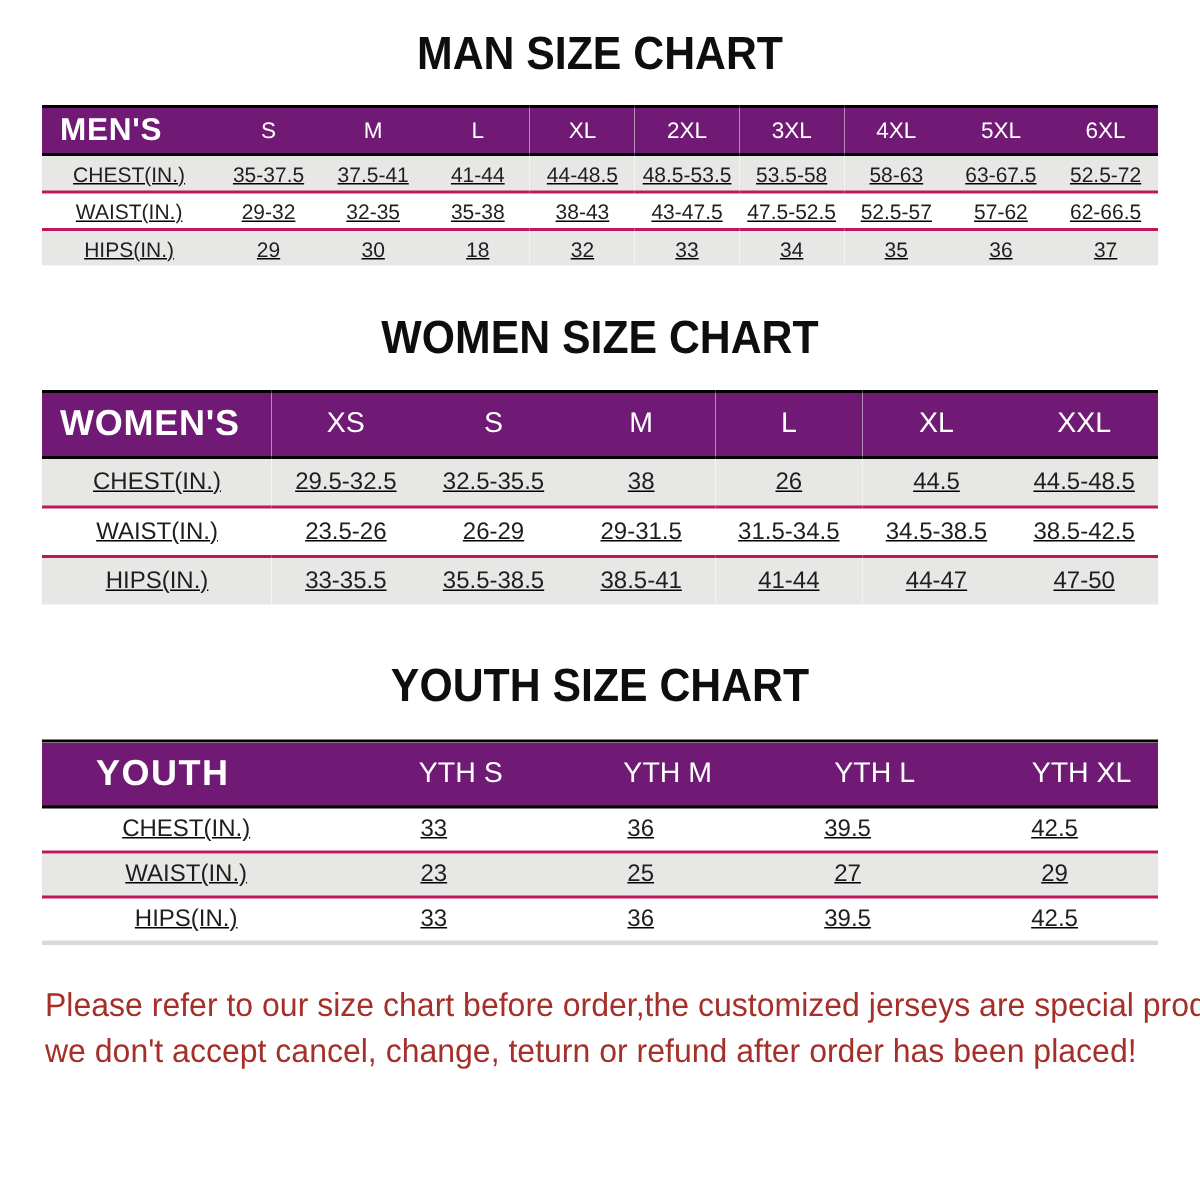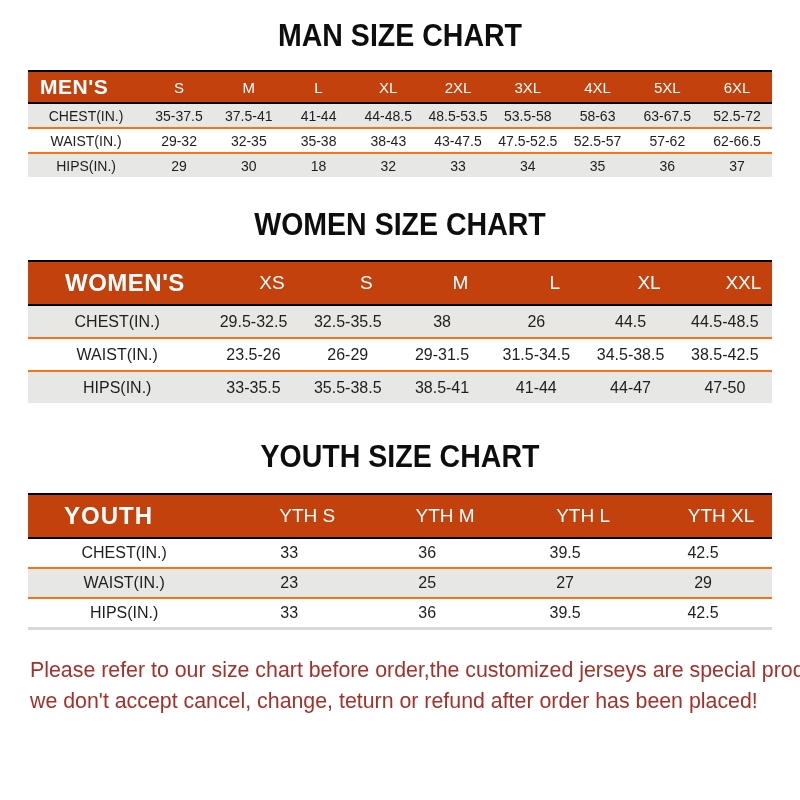--- a/index.html
+++ b/index.html
@@ -53,43 +53,43 @@
     table-layout:fixed;
   }
   .size-table th,.size-table td{
     padding:0;
     text-align:center;
     vertical-align:middle;
     white-space:nowrap;
     overflow:hidden;
   }
   .header-row th{
-    background:#c2410c;
+    background:#701a75;
     color:#ffffff;
     border-top:2px solid #000;
     border-bottom:2px solid #000;
   }
   .header-row .label-cell{
     text-align:left;
     padding-left:12px;
     font-weight:800;
   }
   .row-gray{background:#E7E7E5;}
   .row-white{background:#ffffff;}
-  tbody tr{border-top:2px solid #f97316;}
+  tbody tr{border-top:2px solid #be185d;text-decoration:underline;}
   tbody th,tbody td{font-weight:400;color:#1e1e1e;}
 
   
   .men .header-row th{height:30px;font-size:15px;font-weight:400;}
   .men .header-row .label-cell{font-size:21px;font-weight:800;letter-spacing:.5px;}
   .men .label-col{width:14%;}
   .men tbody th,.men tbody td{height:23px;font-size:14px;}
 
   
-  .women .header-row th{height:42px;font-size:19px;font-weight:400;padding-left:37px;}
+  .women .header-row th{height:42px;font-size:19px;font-weight:400;}
   .women .header-row .label-cell{font-size:24px;font-weight:800;letter-spacing:.5px;}
   .women .label-col{width:19%;}
   .women tbody th,.women tbody td{height:31px;font-size:16px;}
 
   
   .youth .header-row th{height:42px;font-size:19px;font-weight:400;padding-left:36px;}
   .youth .header-row .label-cell{font-size:24px;font-weight:800;letter-spacing:1px;}
   .youth .label-col{width:21%;}
   .youth tbody th,.youth tbody td{height:28px;font-size:16px;}
   table.size-table.youth{border-bottom:3px solid #d9d9d9;}

